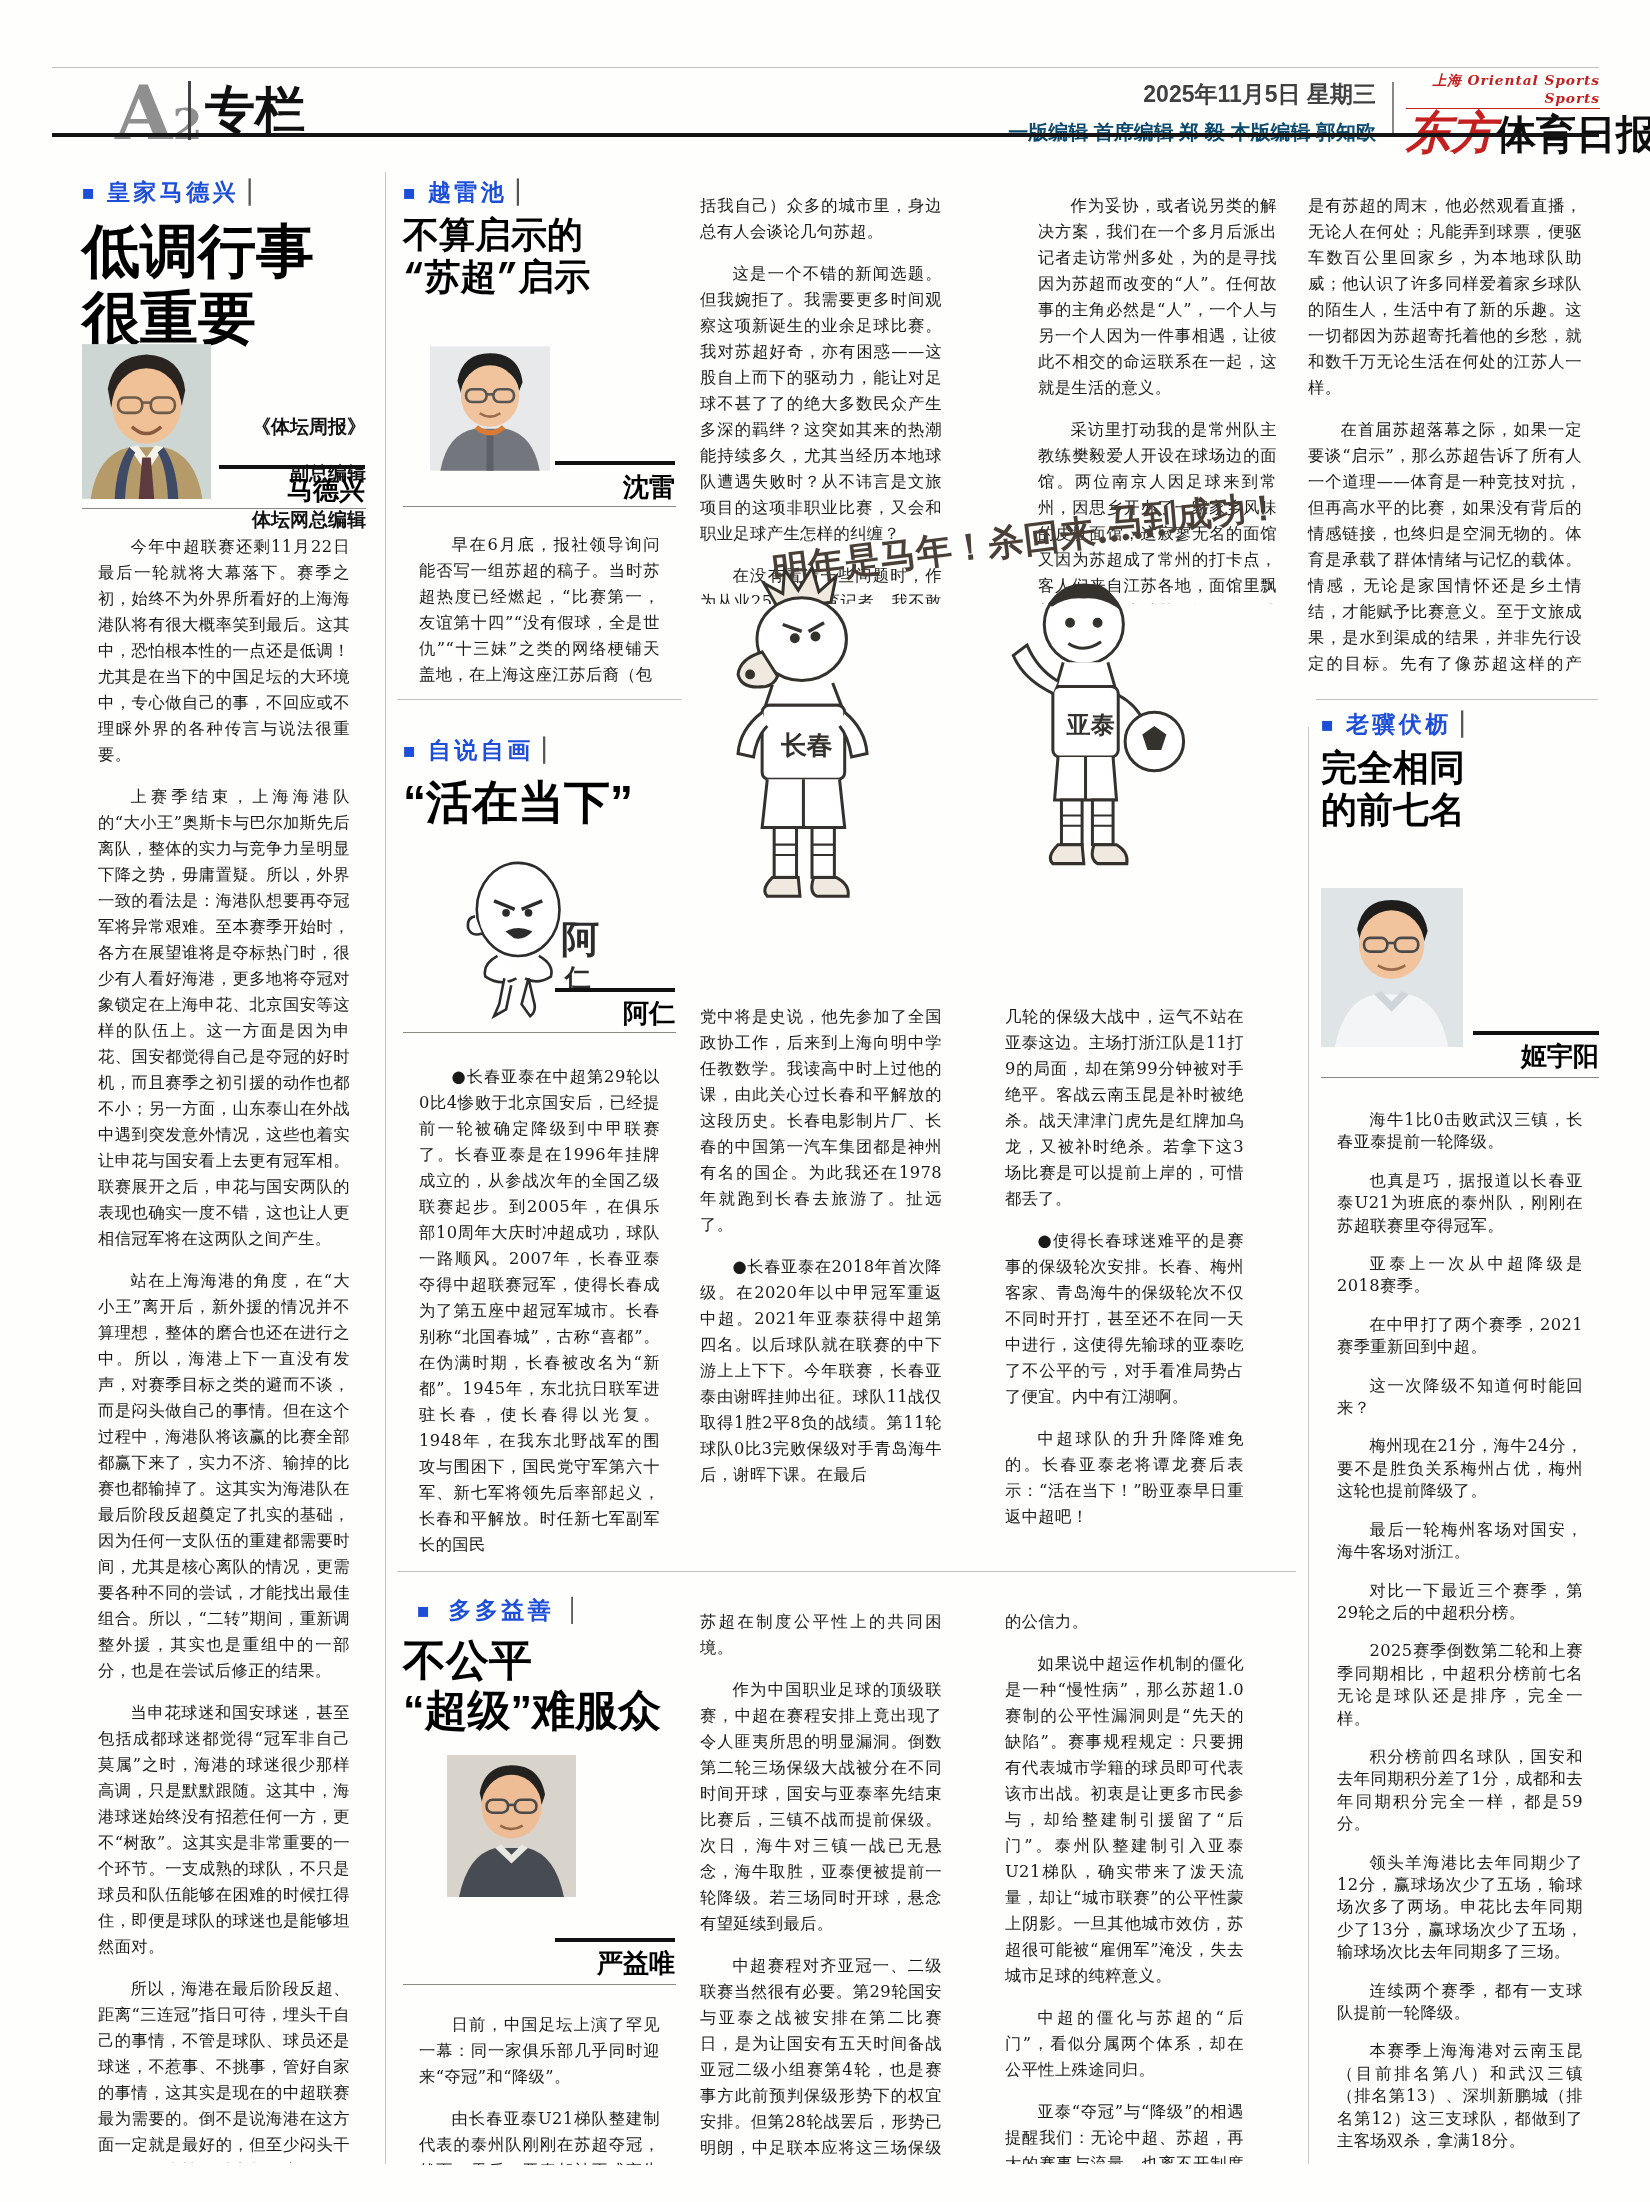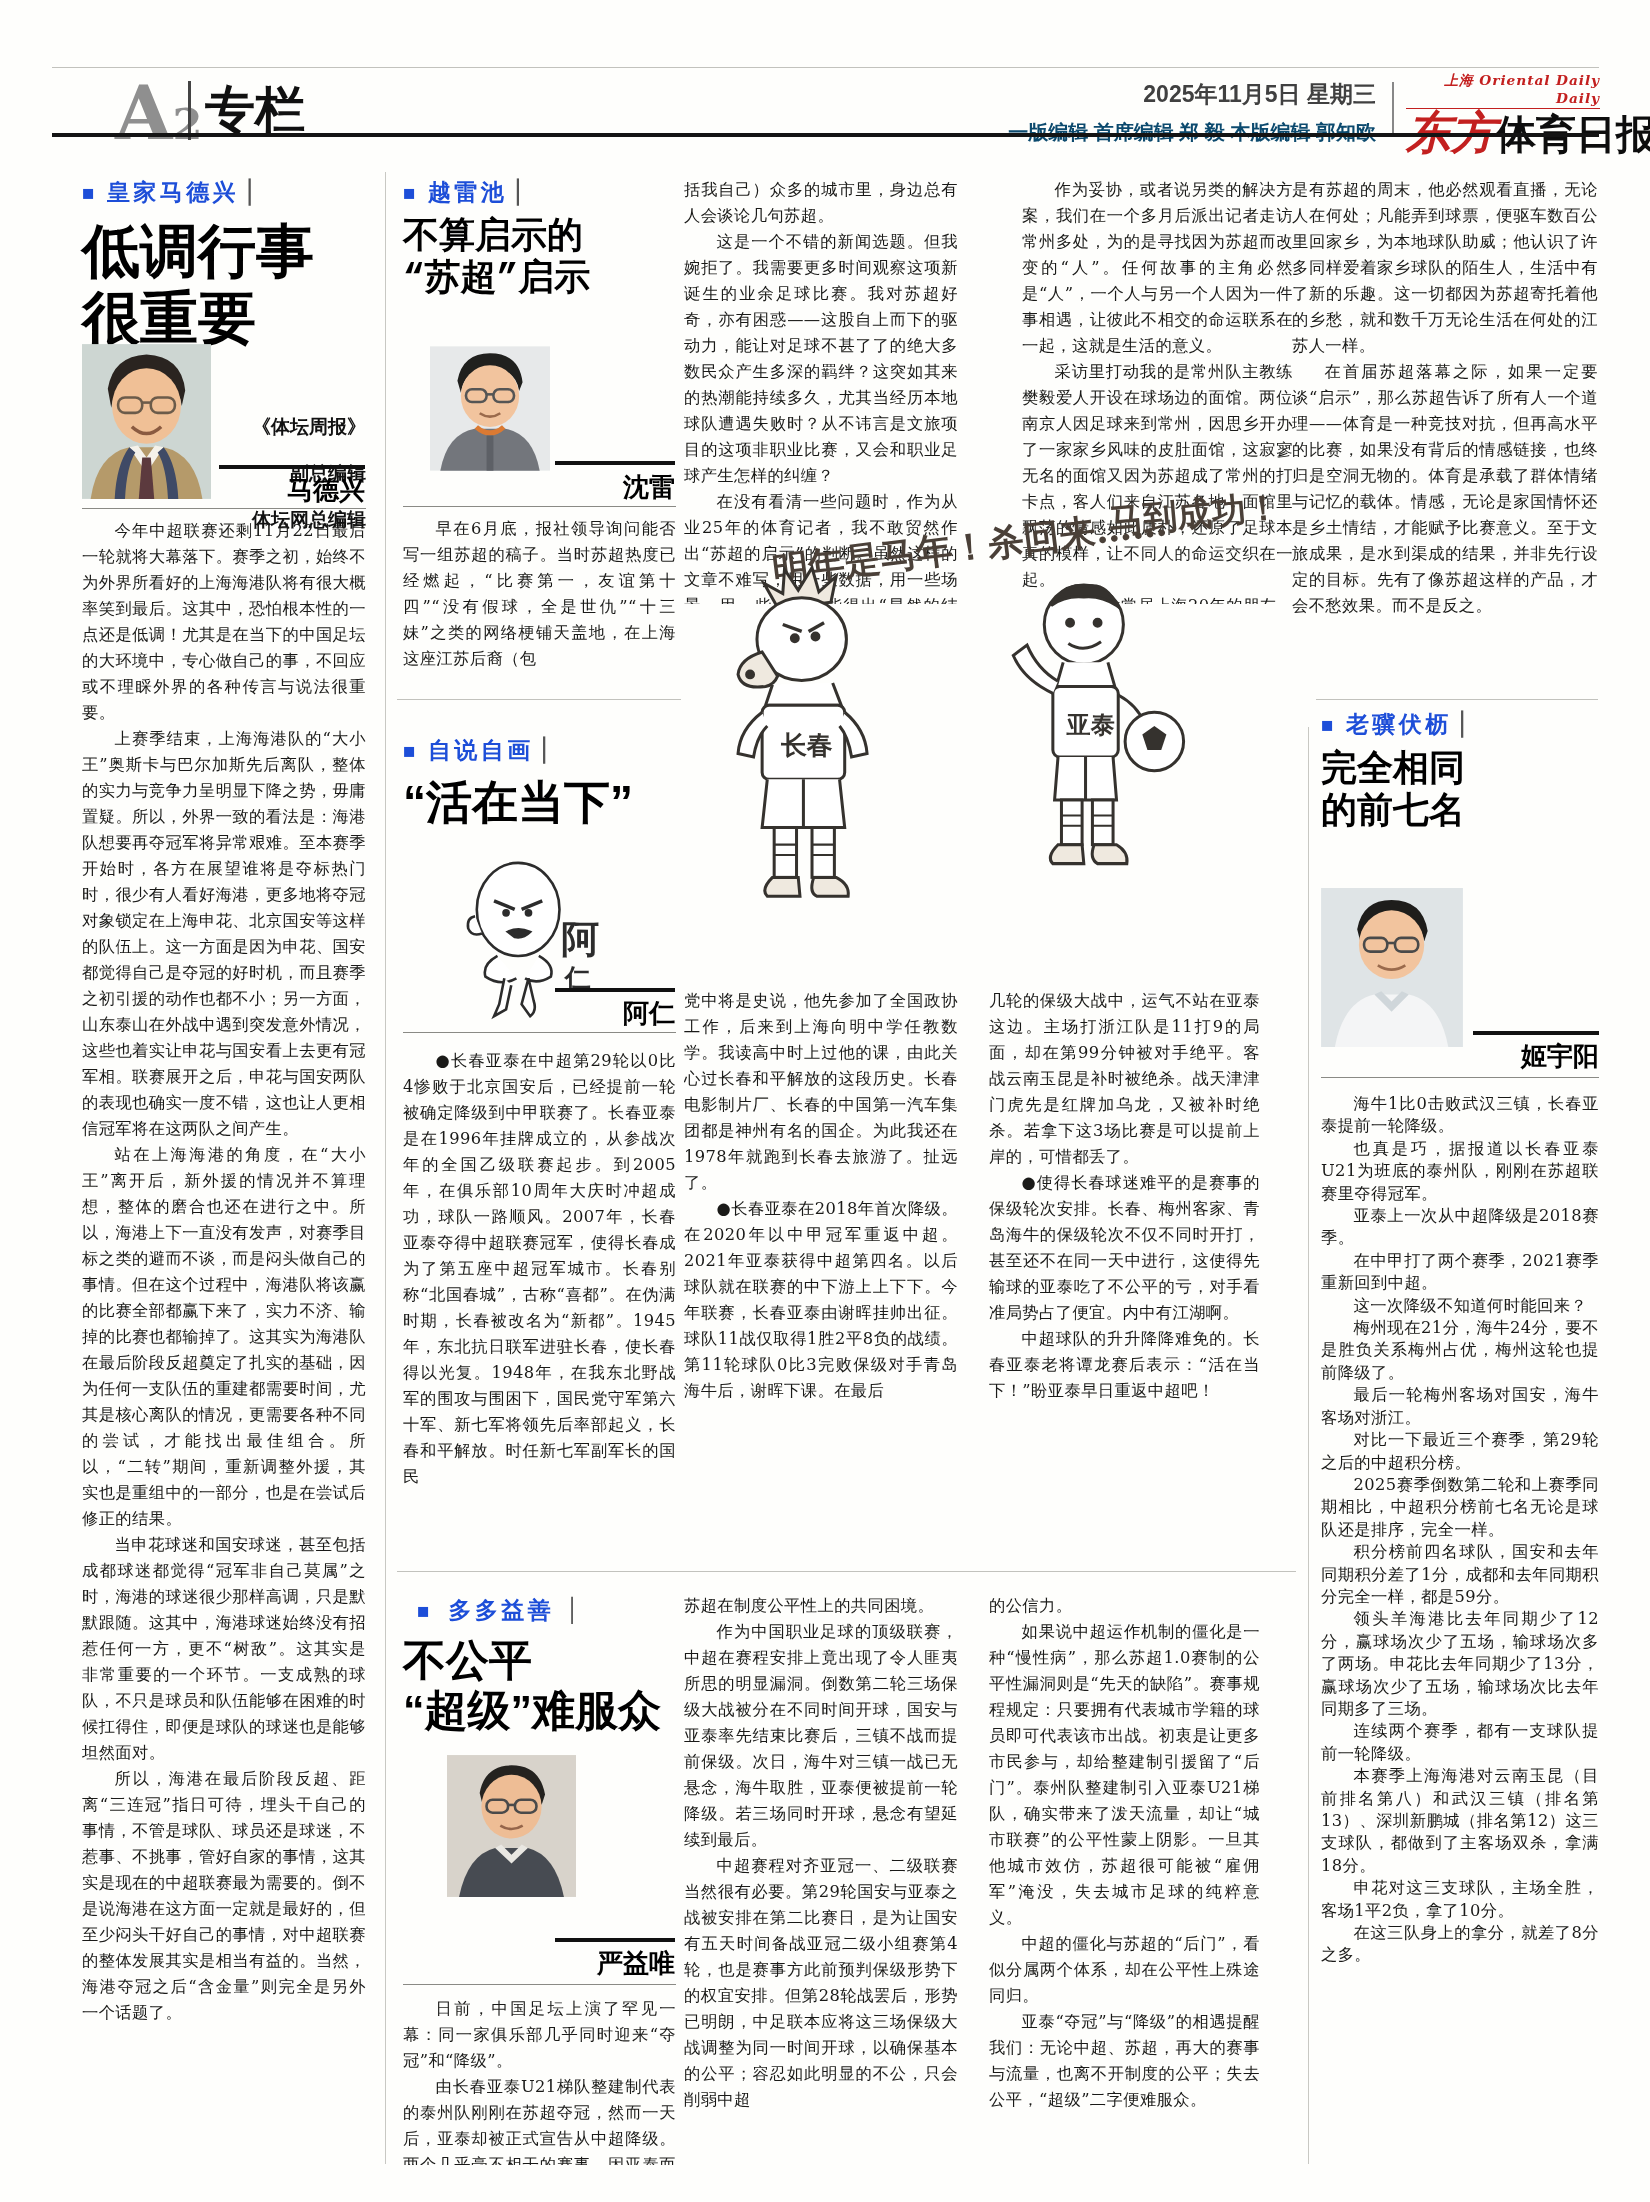--- a/index.html
+++ b/index.html
@@ -29,21 +29,21 @@
   .hl-56 p{font-size:36px;font-family:Liberation Mono, monospace;}
   .hl-54 p{font-size:46px;}
   .hl-50 p{font-size:43px;}
   
   .credit{font-family:"Liberation Sans",sans-serif;font-weight:bold;font-size:19px;line-height:1.45;text-align:right;color:#111;}
   .byline-bar{background:#111;height:4.3px;}
   .byline{font-family:"Liberation Sans",sans-serif;font-weight:900;font-size:26px;text-align:right;color:#000;}
   .underline{border-bottom:0.9px solid #8a8a85;}
   
   .body{font-size:16.3px;line-height:26px;text-align:justify;letter-spacing:0.4px;overflow:hidden;color:#1a1a18;}
-  .body p{margin:0;text-indent:2em;}
+  .body p{margin:16px;text-indent:2em;}
   .body p.lead{text-indent:0;}
   .body-sm{line-height:22.4px;}
   svg text{font-family:"Liberation Sans",sans-serif;}
   .cartoon-caption{font-family:"DejaVu Serif",serif;font-weight:bold;fill:#4a4038;}
 </style>
 </head>
 <body>
 
 <div id="page">
 
@@ -53,21 +53,21 @@
   </div>
   <div class="abs" style="left:188px;top:81px;width:2.6px;height:59px;background:#444;"></div>
   <div class="abs section-title" style="left:205px;top:85px;">专栏</div>
 
   <div class="abs" style="left:774px;top:79px;width:602px;">
     <div class="dateline">2025年11月5日  星期三</div>
     <div class="editors">一版编辑  首席编辑  郑  毅  本版编辑  郭知欧</div>
   </div>
   <div class="abs" style="left:1392px;top:82px;width:1.7px;height:53px;background:#888;"></div>
   <div class="abs" style="left:1406px;top:72px;width:194px;">
-    <div style="text-align:right;"><span class="mast-en">上海 Oriental Daily Daily</span></div>
+    <div style="text-align:right;"><span class="mast-en">上海 Oriental Sports Sports</span></div>
     <div class="mast-cn"><span class="red">东方</span><span>体育日报</span></div>
   </div>
   <div class="thickrule" style="left:52px;top:133px;width:1547px;"></div>
 
   <div class="hairline-v" style="left:385px;top:172px;height:1992px;"></div>
   <div class="hairline-v" style="left:1308px;top:727px;height:1437px;"></div>
   <div class="hairline-h" style="left:397px;top:699px;width:284px;"></div>
   <div class="hairline-h" style="left:1316px;top:699px;width:282px;"></div>
   <div class="hairline-h" style="left:397px;top:1571px;width:899px;"></div>
 

